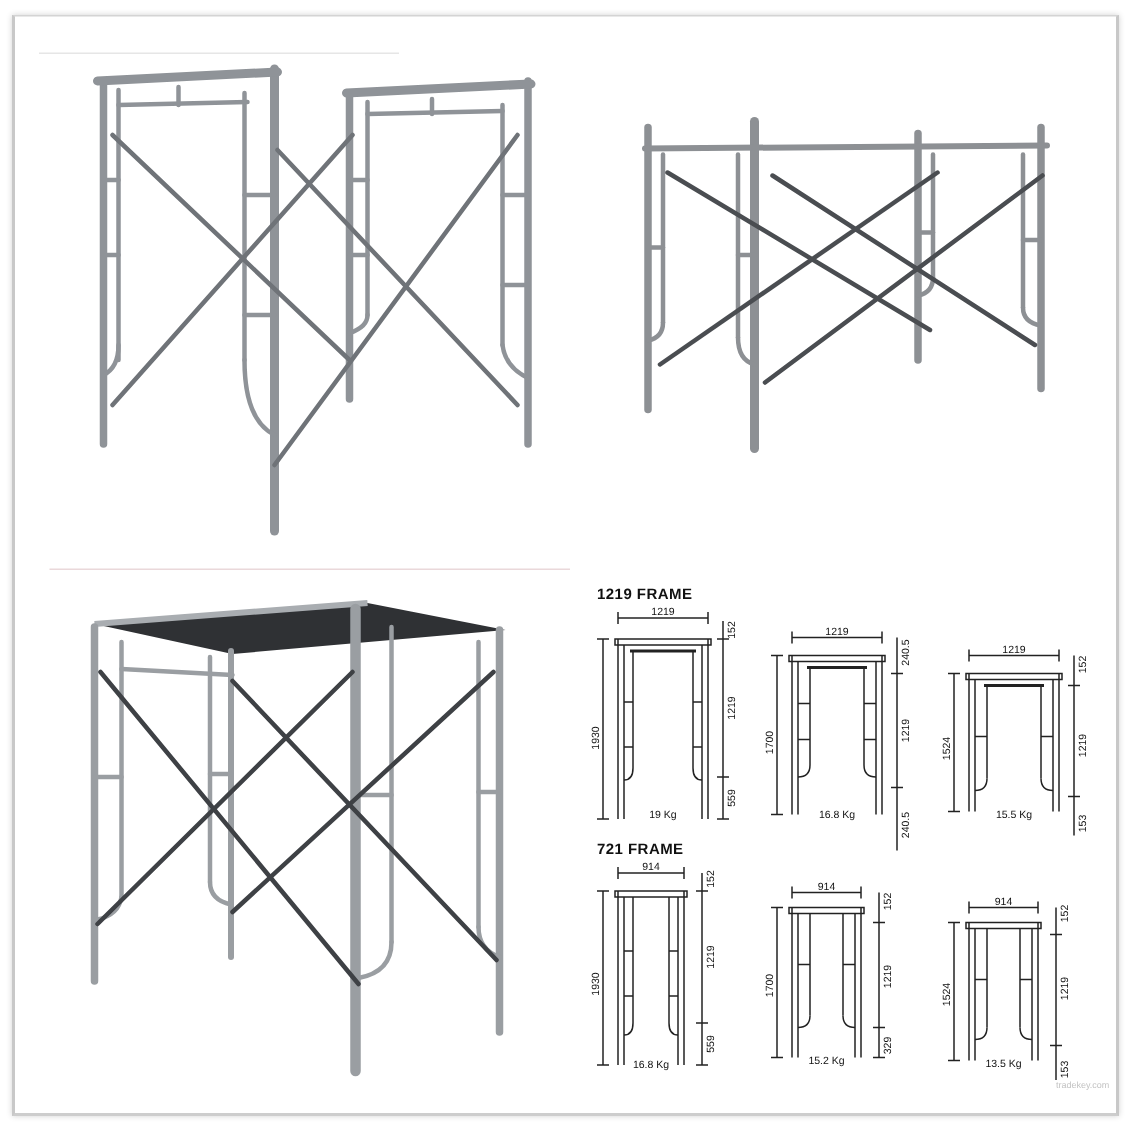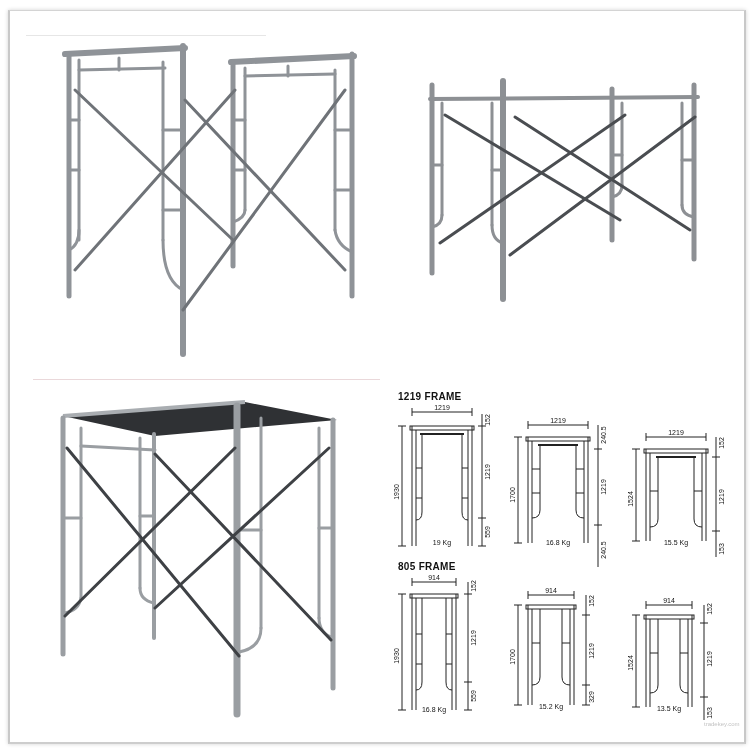--- a/index.html
+++ b/index.html
@@ -120,21 +120,21 @@
     <g stroke="#3e4145" stroke-width="3" stroke-linecap="round">
       <line x1="12" y1="50" x2="184" y2="258"></line>
       <line x1="10" y1="218" x2="180" y2="50"></line>
       <line x1="100" y1="56" x2="276" y2="242"></line>
       <line x1="100" y1="210" x2="274" y2="50"></line>
     </g>
   </svg>
 </div>
 
 <div class="section-title" style="left:398px;top:391px;">1219 FRAME</div>
-<div class="section-title" style="left:398px;top:561px;">805 FRAME</div>
+<div class="section-title" style="left:398px;top:561px;">721 FRAME</div>
 
 <div class="panel" style="left:392px;top:402px;">
   <svg width="110" height="150" viewBox="0 0 110 150">
     <g stroke="#222" fill="none" stroke-width="1">
       <line x1="20" y1="10" x2="80" y2="10"></line>
         <line x1="20" y1="6" x2="20" y2="14"></line>
         <line x1="80" y1="6" x2="80" y2="14"></line>
       <rect x="18" y="24" width="64" height="4"></rect>
       <line x1="20" y1="24" x2="20" y2="144"></line>
         <line x1="24" y1="28" x2="24" y2="144"></line>

